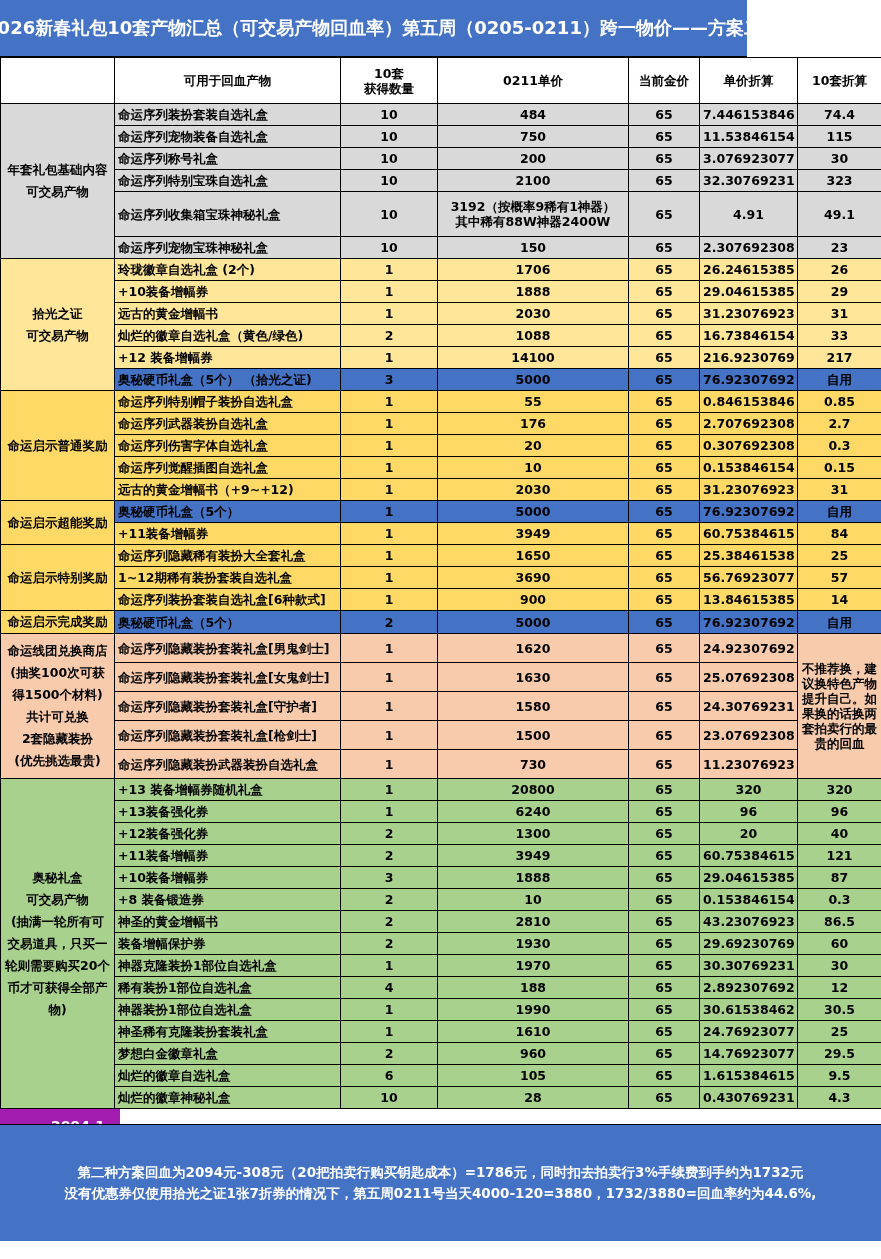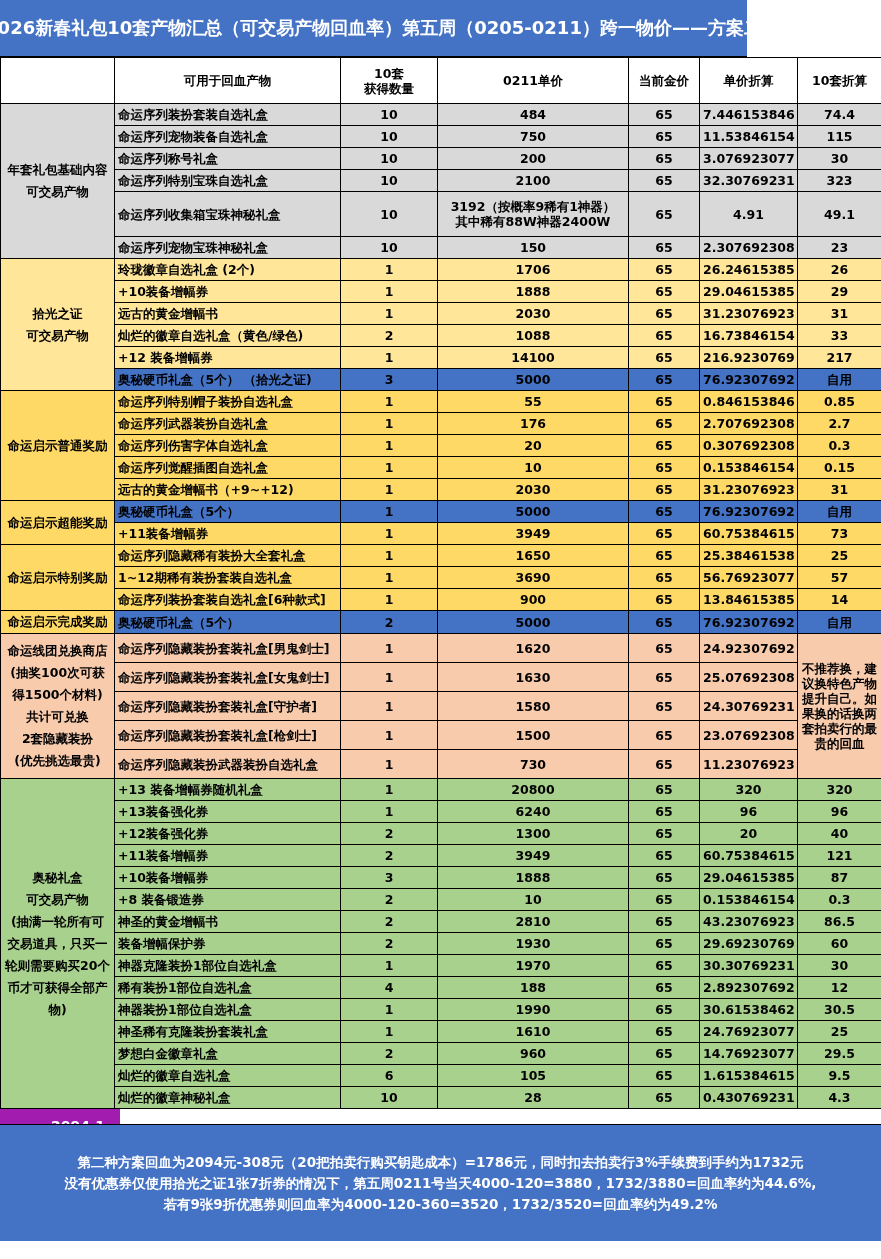--- a/index.html
+++ b/index.html
@@ -208,21 +208,21 @@
       <td>65</td>
       <td>76.92307692</td>
       <td>自用</td>
     </tr>
     <tr class="gold r">
       <td class="item">+11装备增幅券</td>
       <td>1</td>
       <td>3949</td>
       <td>65</td>
       <td>60.75384615</td>
-      <td>73</td>
+      <td>84</td>
     </tr>
 
     <tr class="gold r">
       <td rowspan="3" class="grp grp-gold">命运启示特别奖励</td>
       <td class="item">命运序列隐藏稀有装扮大全套礼盒</td>
       <td>1</td>
       <td>1650</td>
       <td>65</td>
       <td>25.38461538</td>
       <td>25</td>
@@ -431,14 +431,13 @@
   </tbody>
 </table>
 
 <div class="summary">
   <div class="val">2094.1</div>
 </div>
 
 <div class="footer">
   <div>第二种方案回血为2094元-308元（20把拍卖行购买钥匙成本）=1786元，同时扣去拍卖行3%手续费到手约为1732元</div>
   <div>没有优惠券仅使用拾光之证1张7折券的情况下，第五周0211号当天4000-120=3880，1732/3880=回血率约为44.6%,</div>
-  <div>若有9张9折优惠券则回血率为4000-120-360=3520，1732/3520=回血率约为49.2%</div>
 </div>
 
 </body></html>

